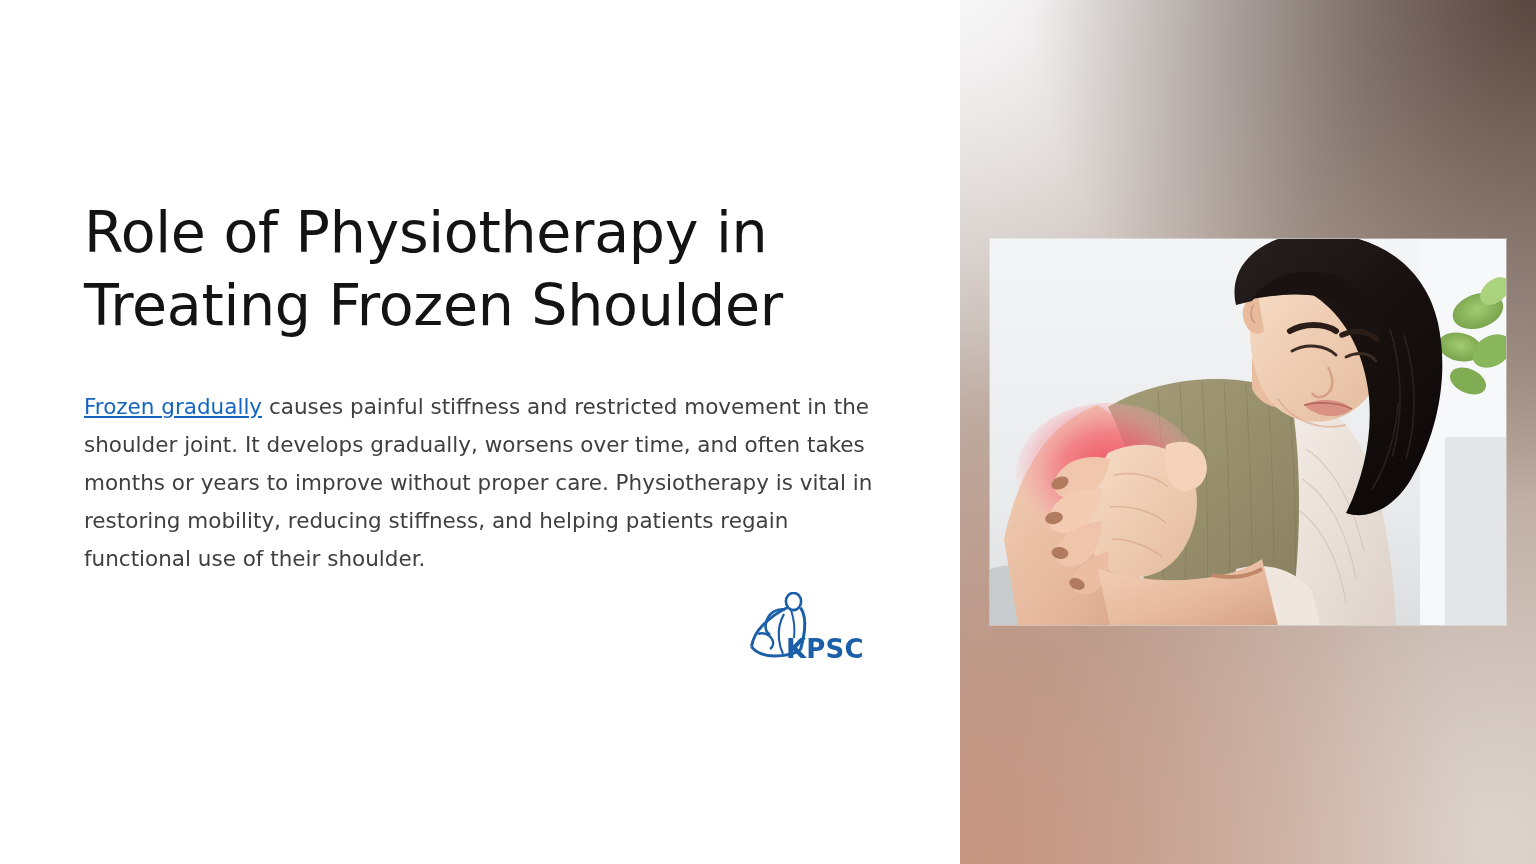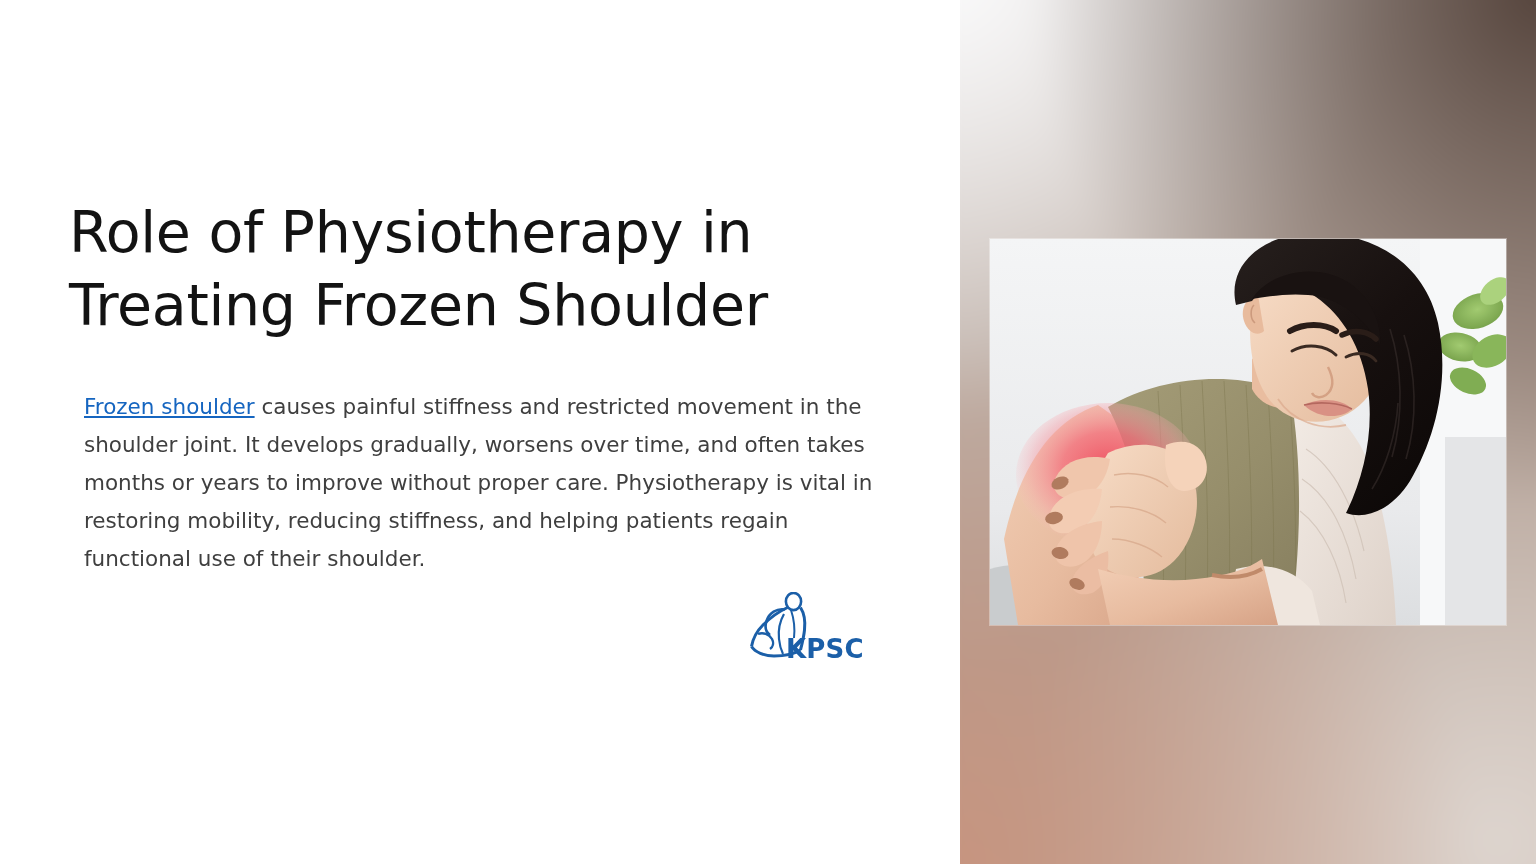--- a/index.html
+++ b/index.html
@@ -28,21 +28,21 @@
     position: absolute;
     left: 0;
     top: 0;
     width: 960px;
     height: 864px;
     background: #ffffff;
   }
 
   .title {
     position: absolute;
-    left: 69px;
+    left: 84px;
     top: 196px;
     width: 790px;
     margin: 0;
     font-family: "DejaVu Sans", "Liberation Sans", sans-serif;
     font-size: 57px;
     line-height: 1.28;
     font-weight: 400;
     letter-spacing: -0.3px;
     color: #131313;
   }
@@ -115,21 +115,21 @@
 </style>
 </head>
 <body>
 
 <div class="slide">
 
   <div class="left-panel">
 
     <h1 class="title">Role of Physiotherapy in Treating Frozen Shoulder</h1>
 
-    <p class="body-copy"><a class="link" href="#">Frozen shoulder</a><span> causes painful stiffness and restricted movement in the shoulder joint. It develops gradually, worsens over time, and often takes months or years to improve without proper care. Physiotherapy is vital in restoring mobility, reducing stiffness, and helping patients regain functional use of their shoulder.</span></p>
+    <p class="body-copy"><a class="link" href="#">Frozen gradually</a><span> causes painful stiffness and restricted movement in the shoulder joint. It develops gradually, worsens over time, and often takes months or years to improve without proper care. Physiotherapy is vital in restoring mobility, reducing stiffness, and helping patients regain functional use of their shoulder.</span></p>
 
     <svg class="logo" viewBox="0 0 124 76">
       <g fill="none" stroke="#1b5fa8">
 
         <ellipse cx="49.5" cy="9.5" rx="7.6" ry="8.6" stroke-width="2.6"></ellipse>
 
         <path d="M43.5 15.5 C 36 19, 27 25, 19 33 C 13 39, 9 46, 7.5 54.5" stroke-width="3"></path>
 
         <path d="M56.5 15.5 C 60 21, 61.5 29, 60.5 38 C 59.8 45, 58 52, 56.5 58" stroke-width="3"></path>
 

